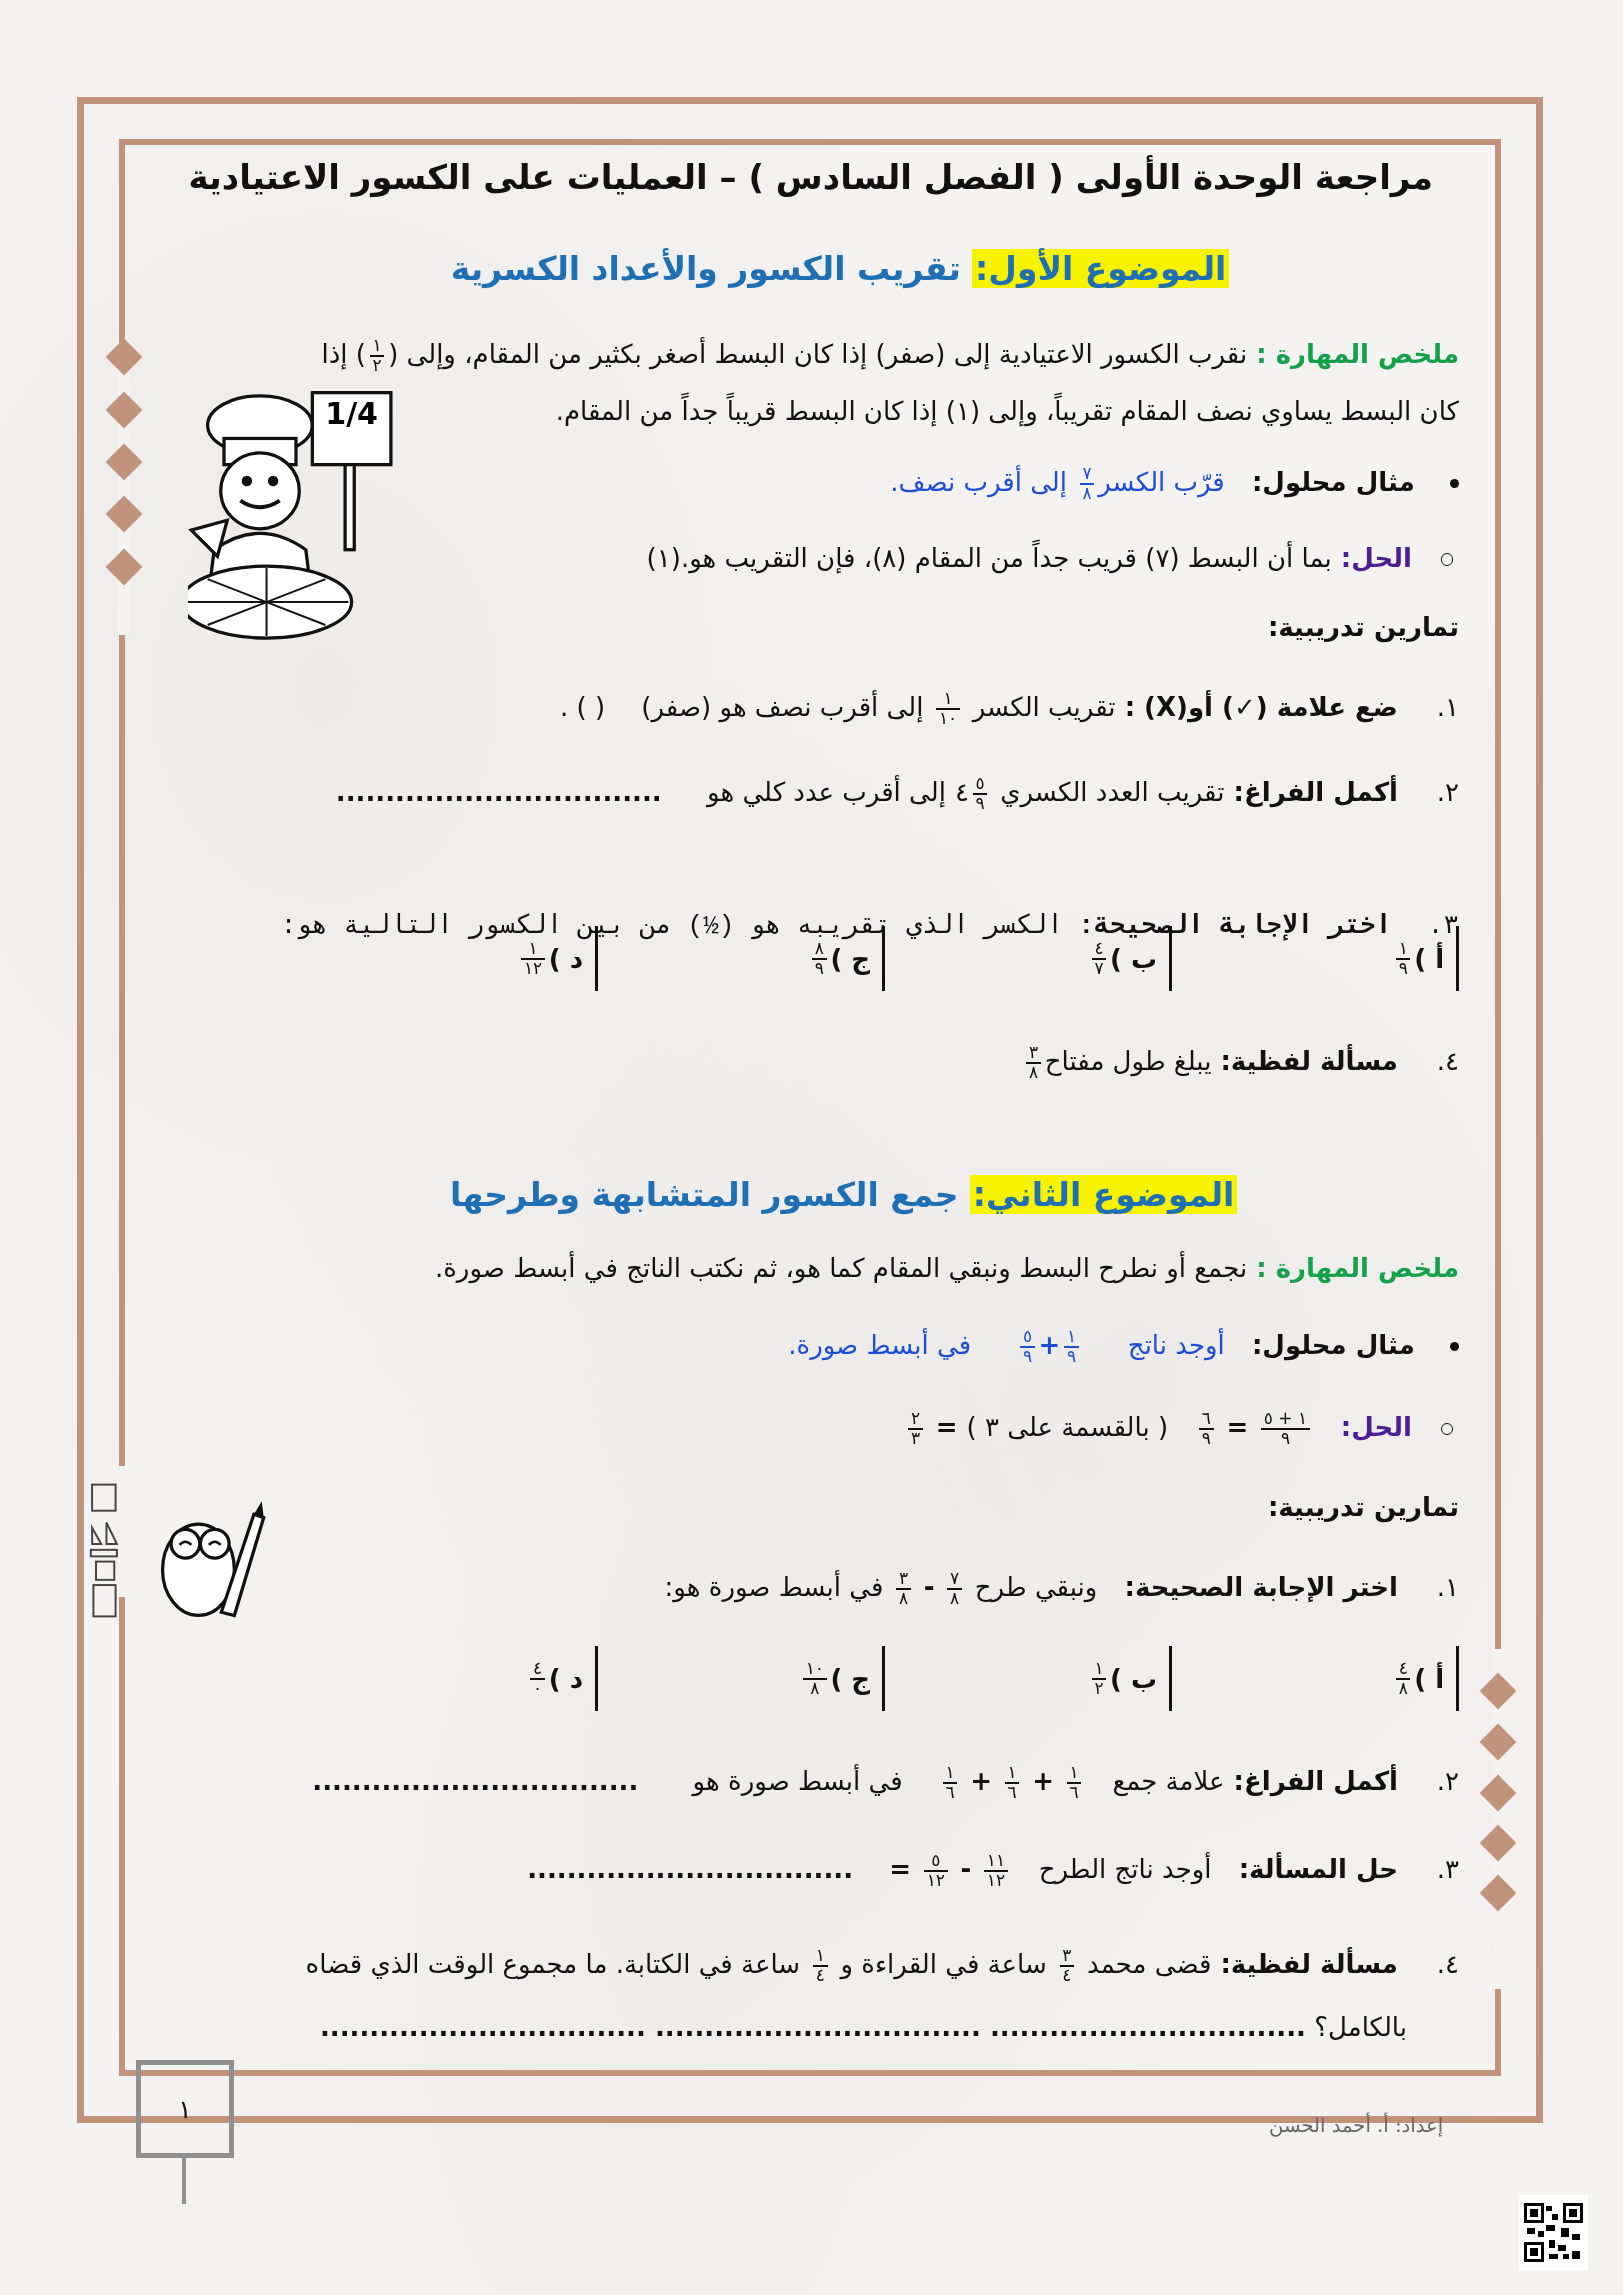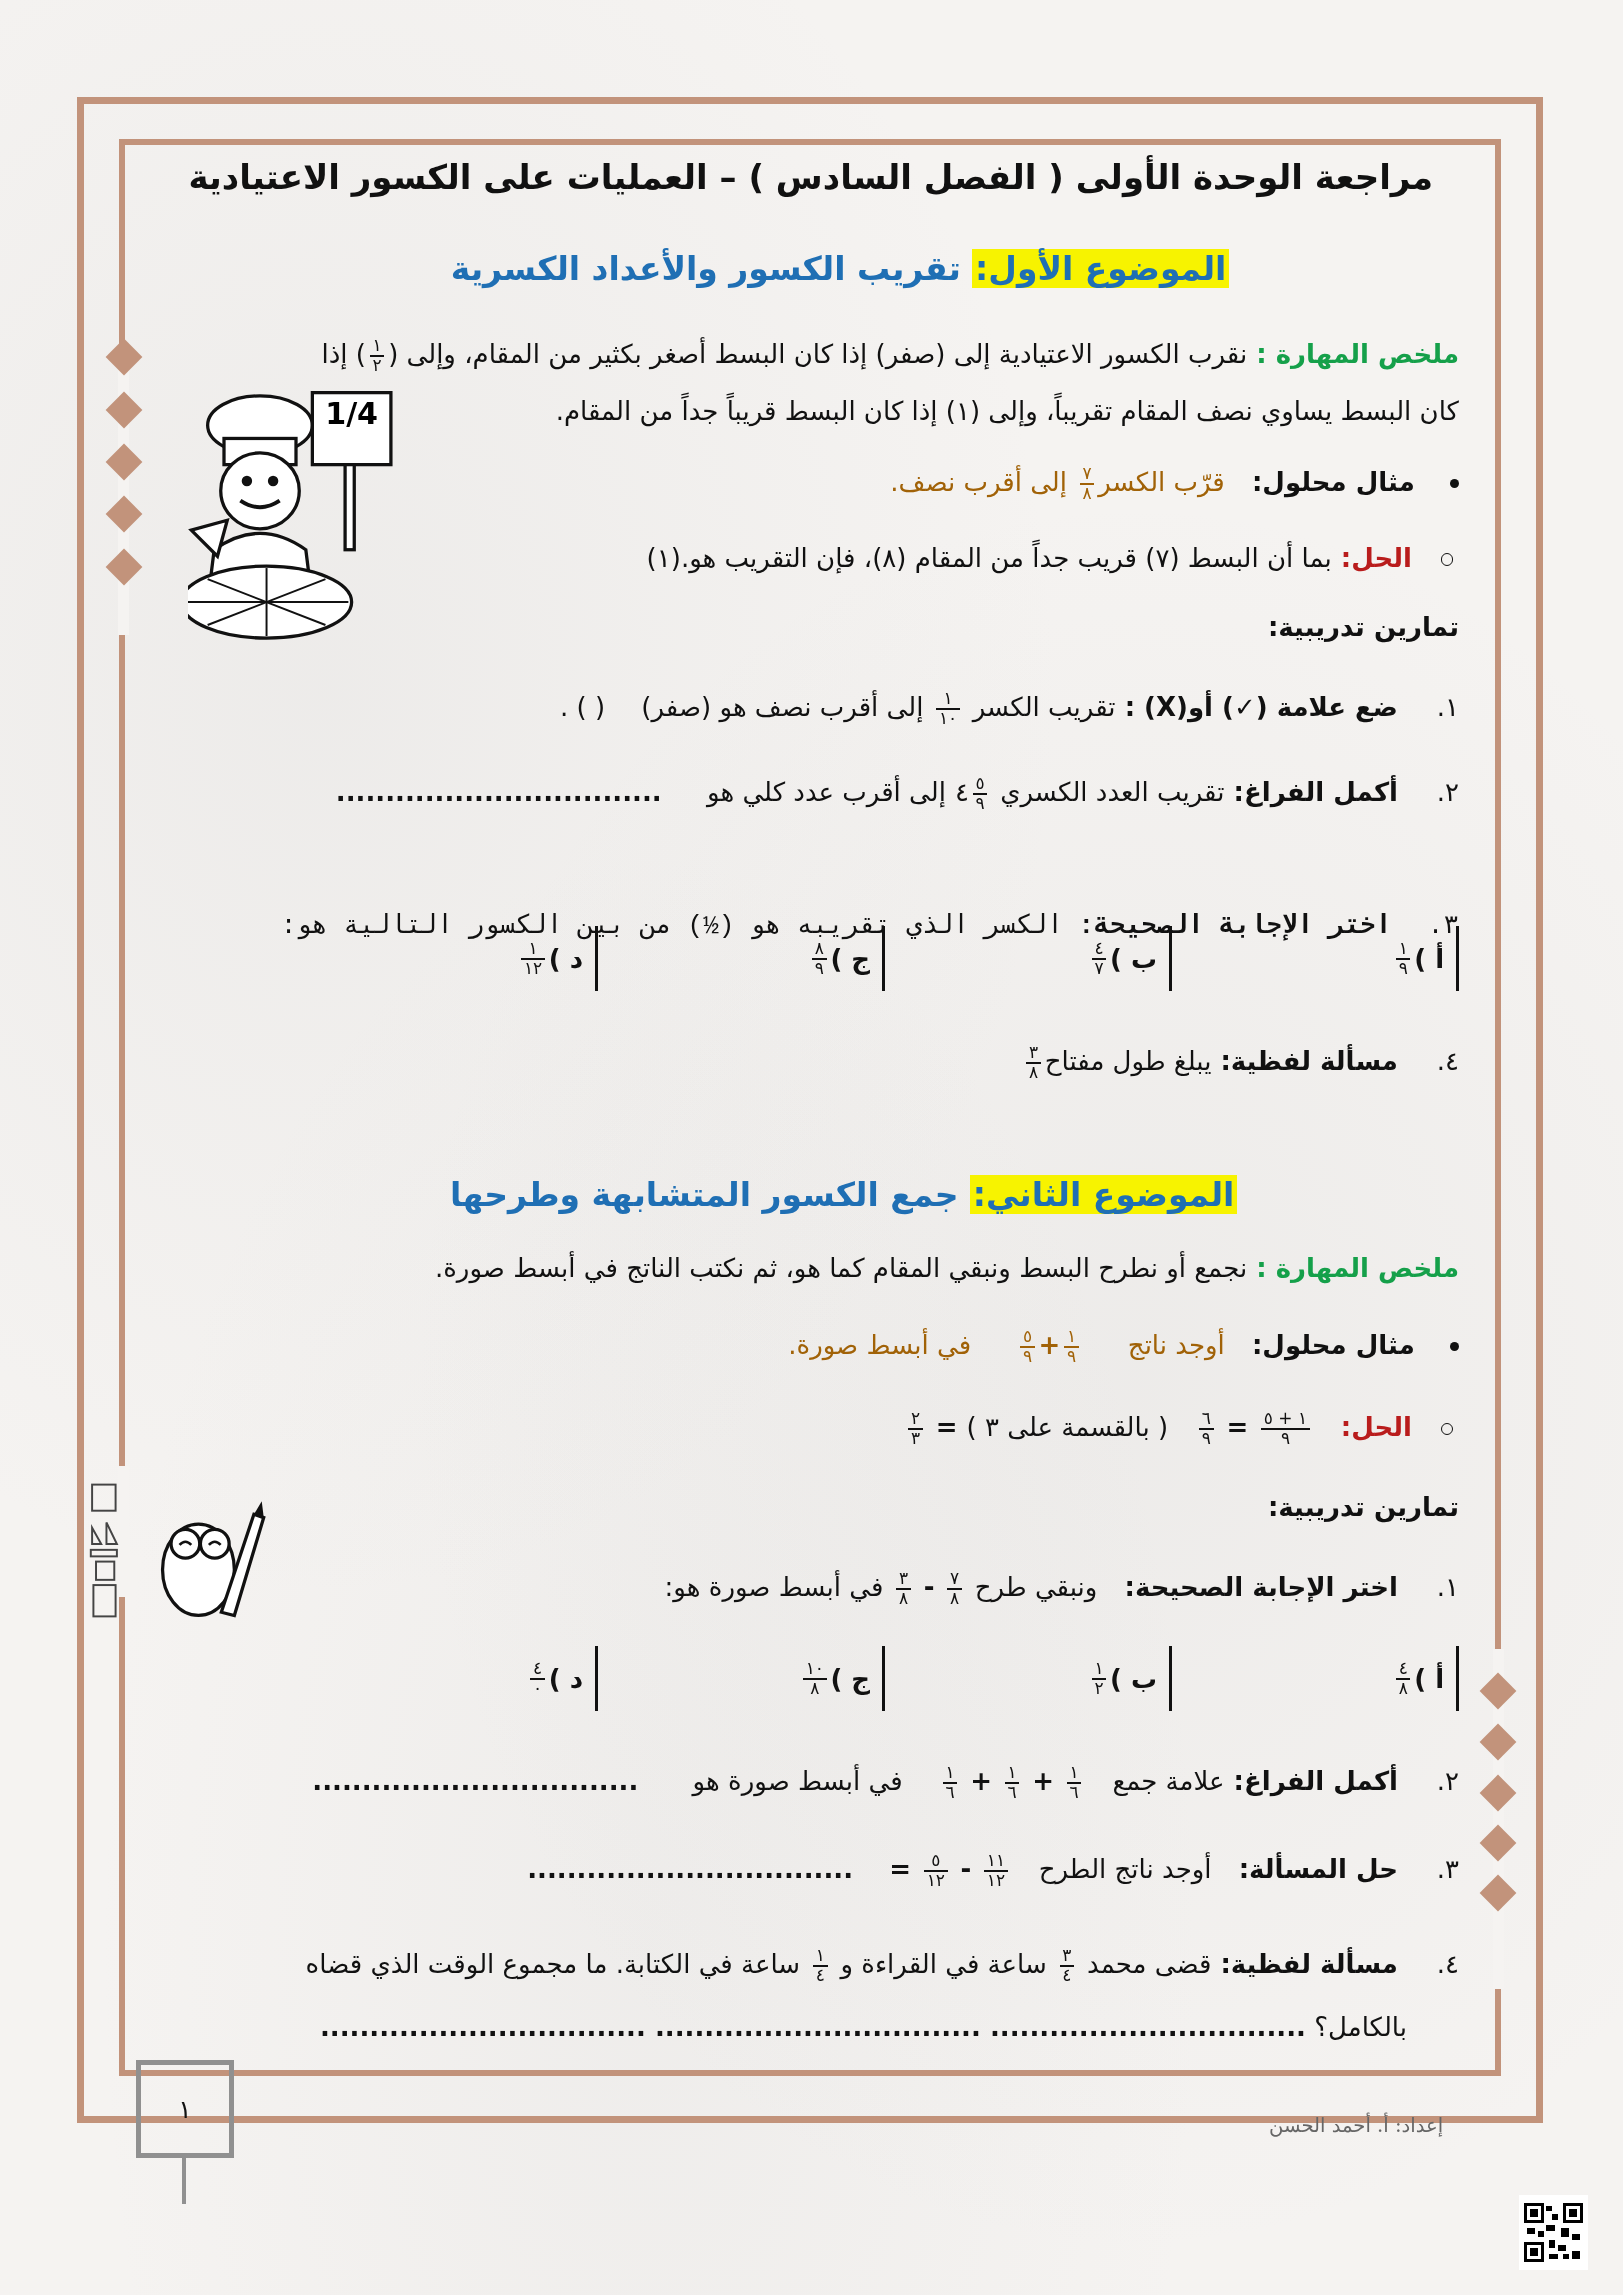--- a/index.html
+++ b/index.html
@@ -36,22 +36,22 @@
     position: absolute; top: 157px; right: 190px; font-size: 34px; font-weight: bold;
     white-space: nowrap; letter-spacing: 0.3px;
   }
   .topic {
     position: absolute; font-size: 33px; font-weight: bold; color: #1f6fb4; white-space: nowrap;
   }
   .topic .hl { background: #f7f300; color: #1f6fb4; padding: 0 2.6px; }
 
   .line { position: absolute; right: 164px; font-size: 26px; font-weight: bold; white-space: nowrap; }
   .green { color: #15a04a; }
-  .red { color: #a16207; }
-  .blue { color: #b91c1c; }
+  .red { color: #1d4ed8; }
+  .blue { color: #4c1d95; }
   .dots { letter-spacing: 0.7px; font-weight: bold; }
 
   .frac { display: inline-flex; flex-direction: column; align-items: center; vertical-align: middle;
     font-size: 17px; font-weight: normal; line-height: 1.05; margin: 0 3.9px; }
   .frac .num { padding: 0 2.6px; }
   .frac .bar { width: 100%; min-width: 14.4px; border-top: 2px solid currentColor; }
   .frac .den { padding: 0 2.6px; }
 
   .bullet { display: inline-block; width: 9.2px; height: 9.2px; border-radius: 50%; background: #111; margin-left: 26px; vertical-align: middle; }
   .circle { display: inline-block; width: 10.5px; height: 10.5px; border-radius: 50%; border: 1.3px solid #111; margin-left: 19.6px; vertical-align: middle; }

